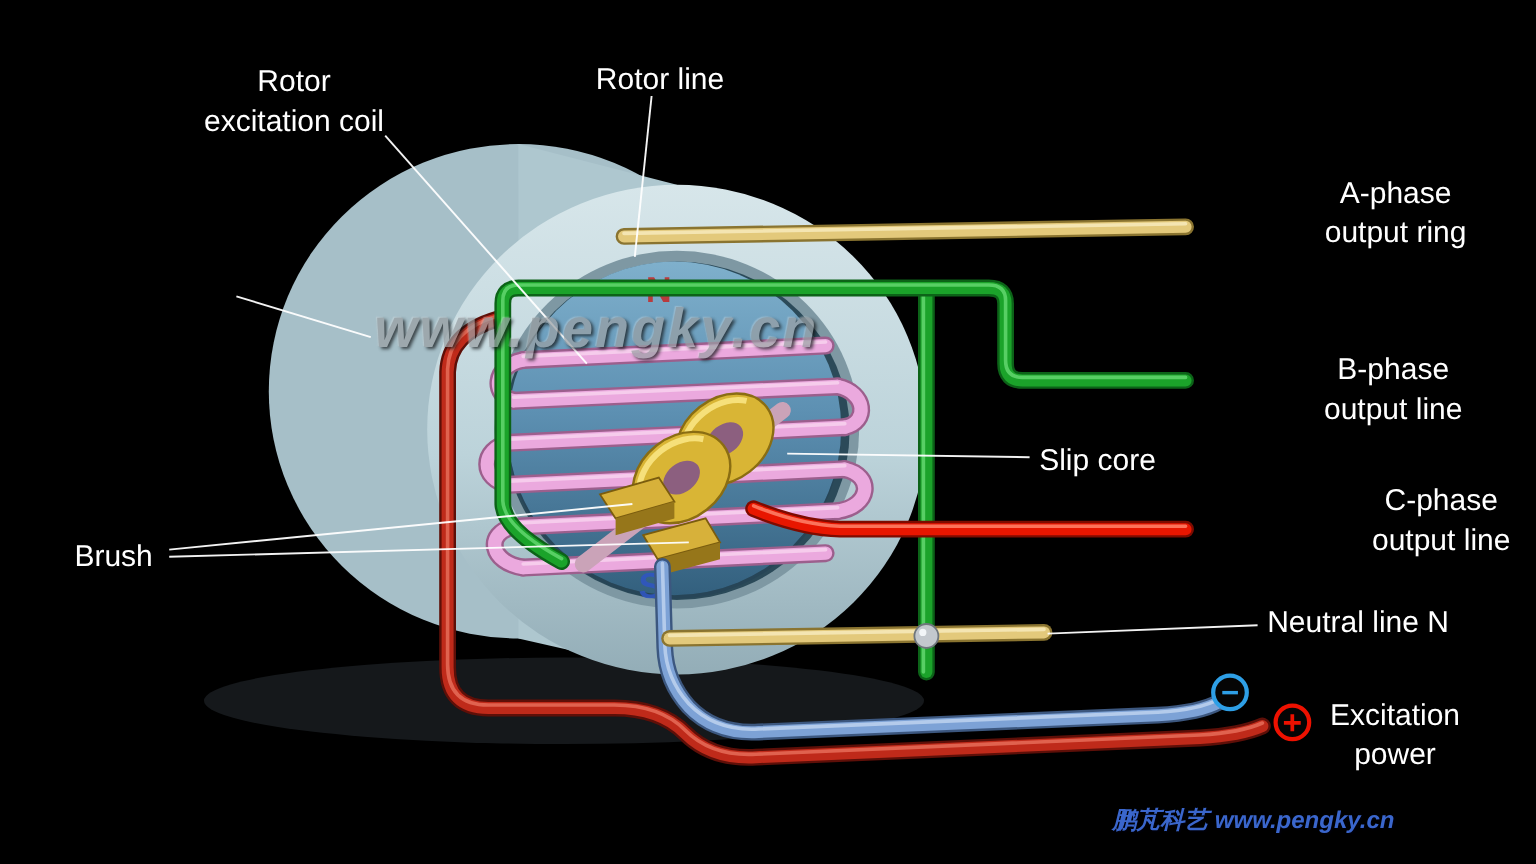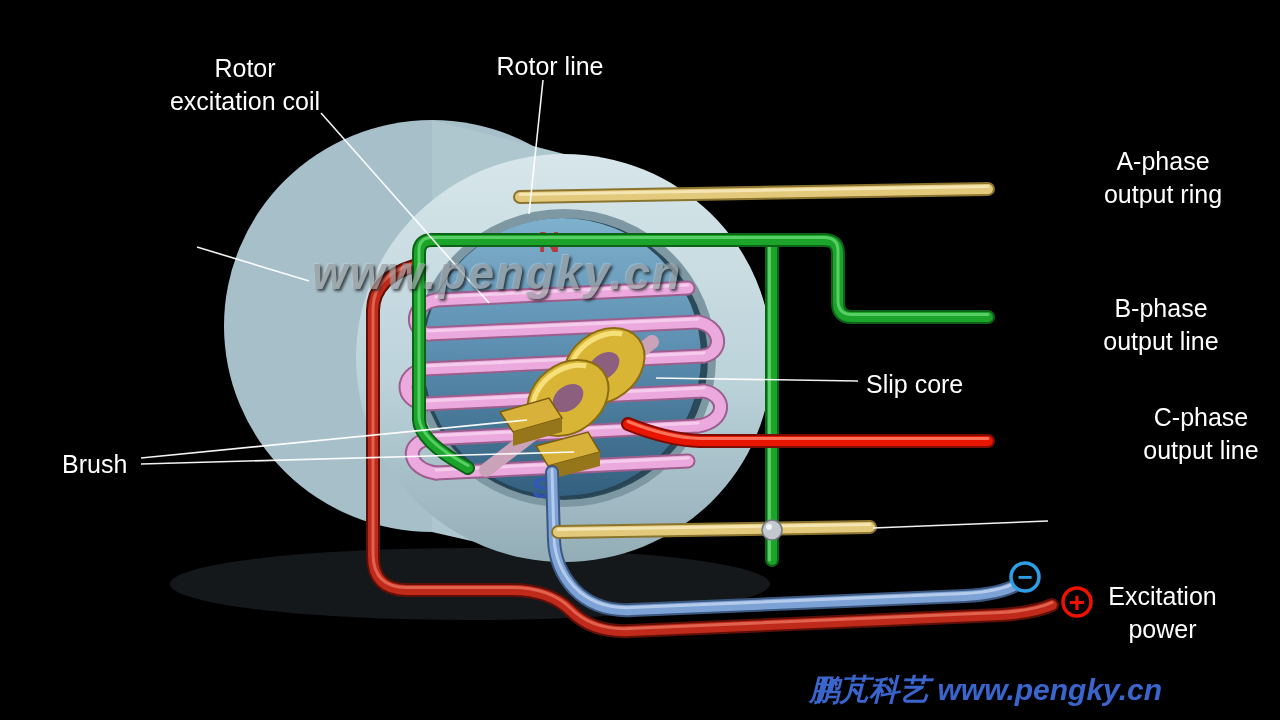--- a/index.html
+++ b/index.html
@@ -15,21 +15,21 @@
   }
   .label.center { text-align:center; }
   .watermark {
     position:absolute; left:312px; top:246px; z-index:2;
     font-size:46px; font-weight:bold; letter-spacing:2px; font-style:italic;
     color:#9aa0a4; opacity:.72;
     text-shadow:2px 2px 3px #111416, -1px -1px 1px rgba(230,235,238,.45);
   }
   .footer {
     position:absolute; top:670px; right:118px; z-index:3;
-    font-size:30px; font-weight:bold; font-style:italic;
+    font-size:20px; font-weight:bold; font-style:italic;
     color:#3a66cc; text-shadow:1px 1px 2px rgba(0,0,20,.8);
   }
 </style>
 </head>
 <body>
 
 <div class="stage">
 
   <svg width="1280" height="720" viewBox="0 0 1280 720">
     <defs>
@@ -191,18 +191,19 @@
 excitation coil</div>
   <div class="label center" style="left:460px; top:50px; width:180px;">Rotor line</div>
   <div class="label center" style="left:1058px; top:145px; width:210px;">A-phase
 output ring</div>
   <div class="label center" style="left:1056px; top:279px; width:210px;margin-top:13px;">B-phase
 output line</div>
   <div class="label" style="left:866px; top:368px; width:110px;">Slip core</div>
   <div class="label center" style="left:1096px; top:401px; width:210px;">C-phase
 output line</div>
   <div class="label" style="left:62px; top:448px; width:90px;">Brush</div>
+  <div class="label" style="left:1056px; top:503px; width:180px;">Neutral line N</div>
   <div class="label center" style="left:1080px; top:580px; width:165px;">Excitation
 power</div>
 
   <div class="footer">鹏芃科艺 www.pengky.cn</div>
 
 </div>
 
 </body></html>

